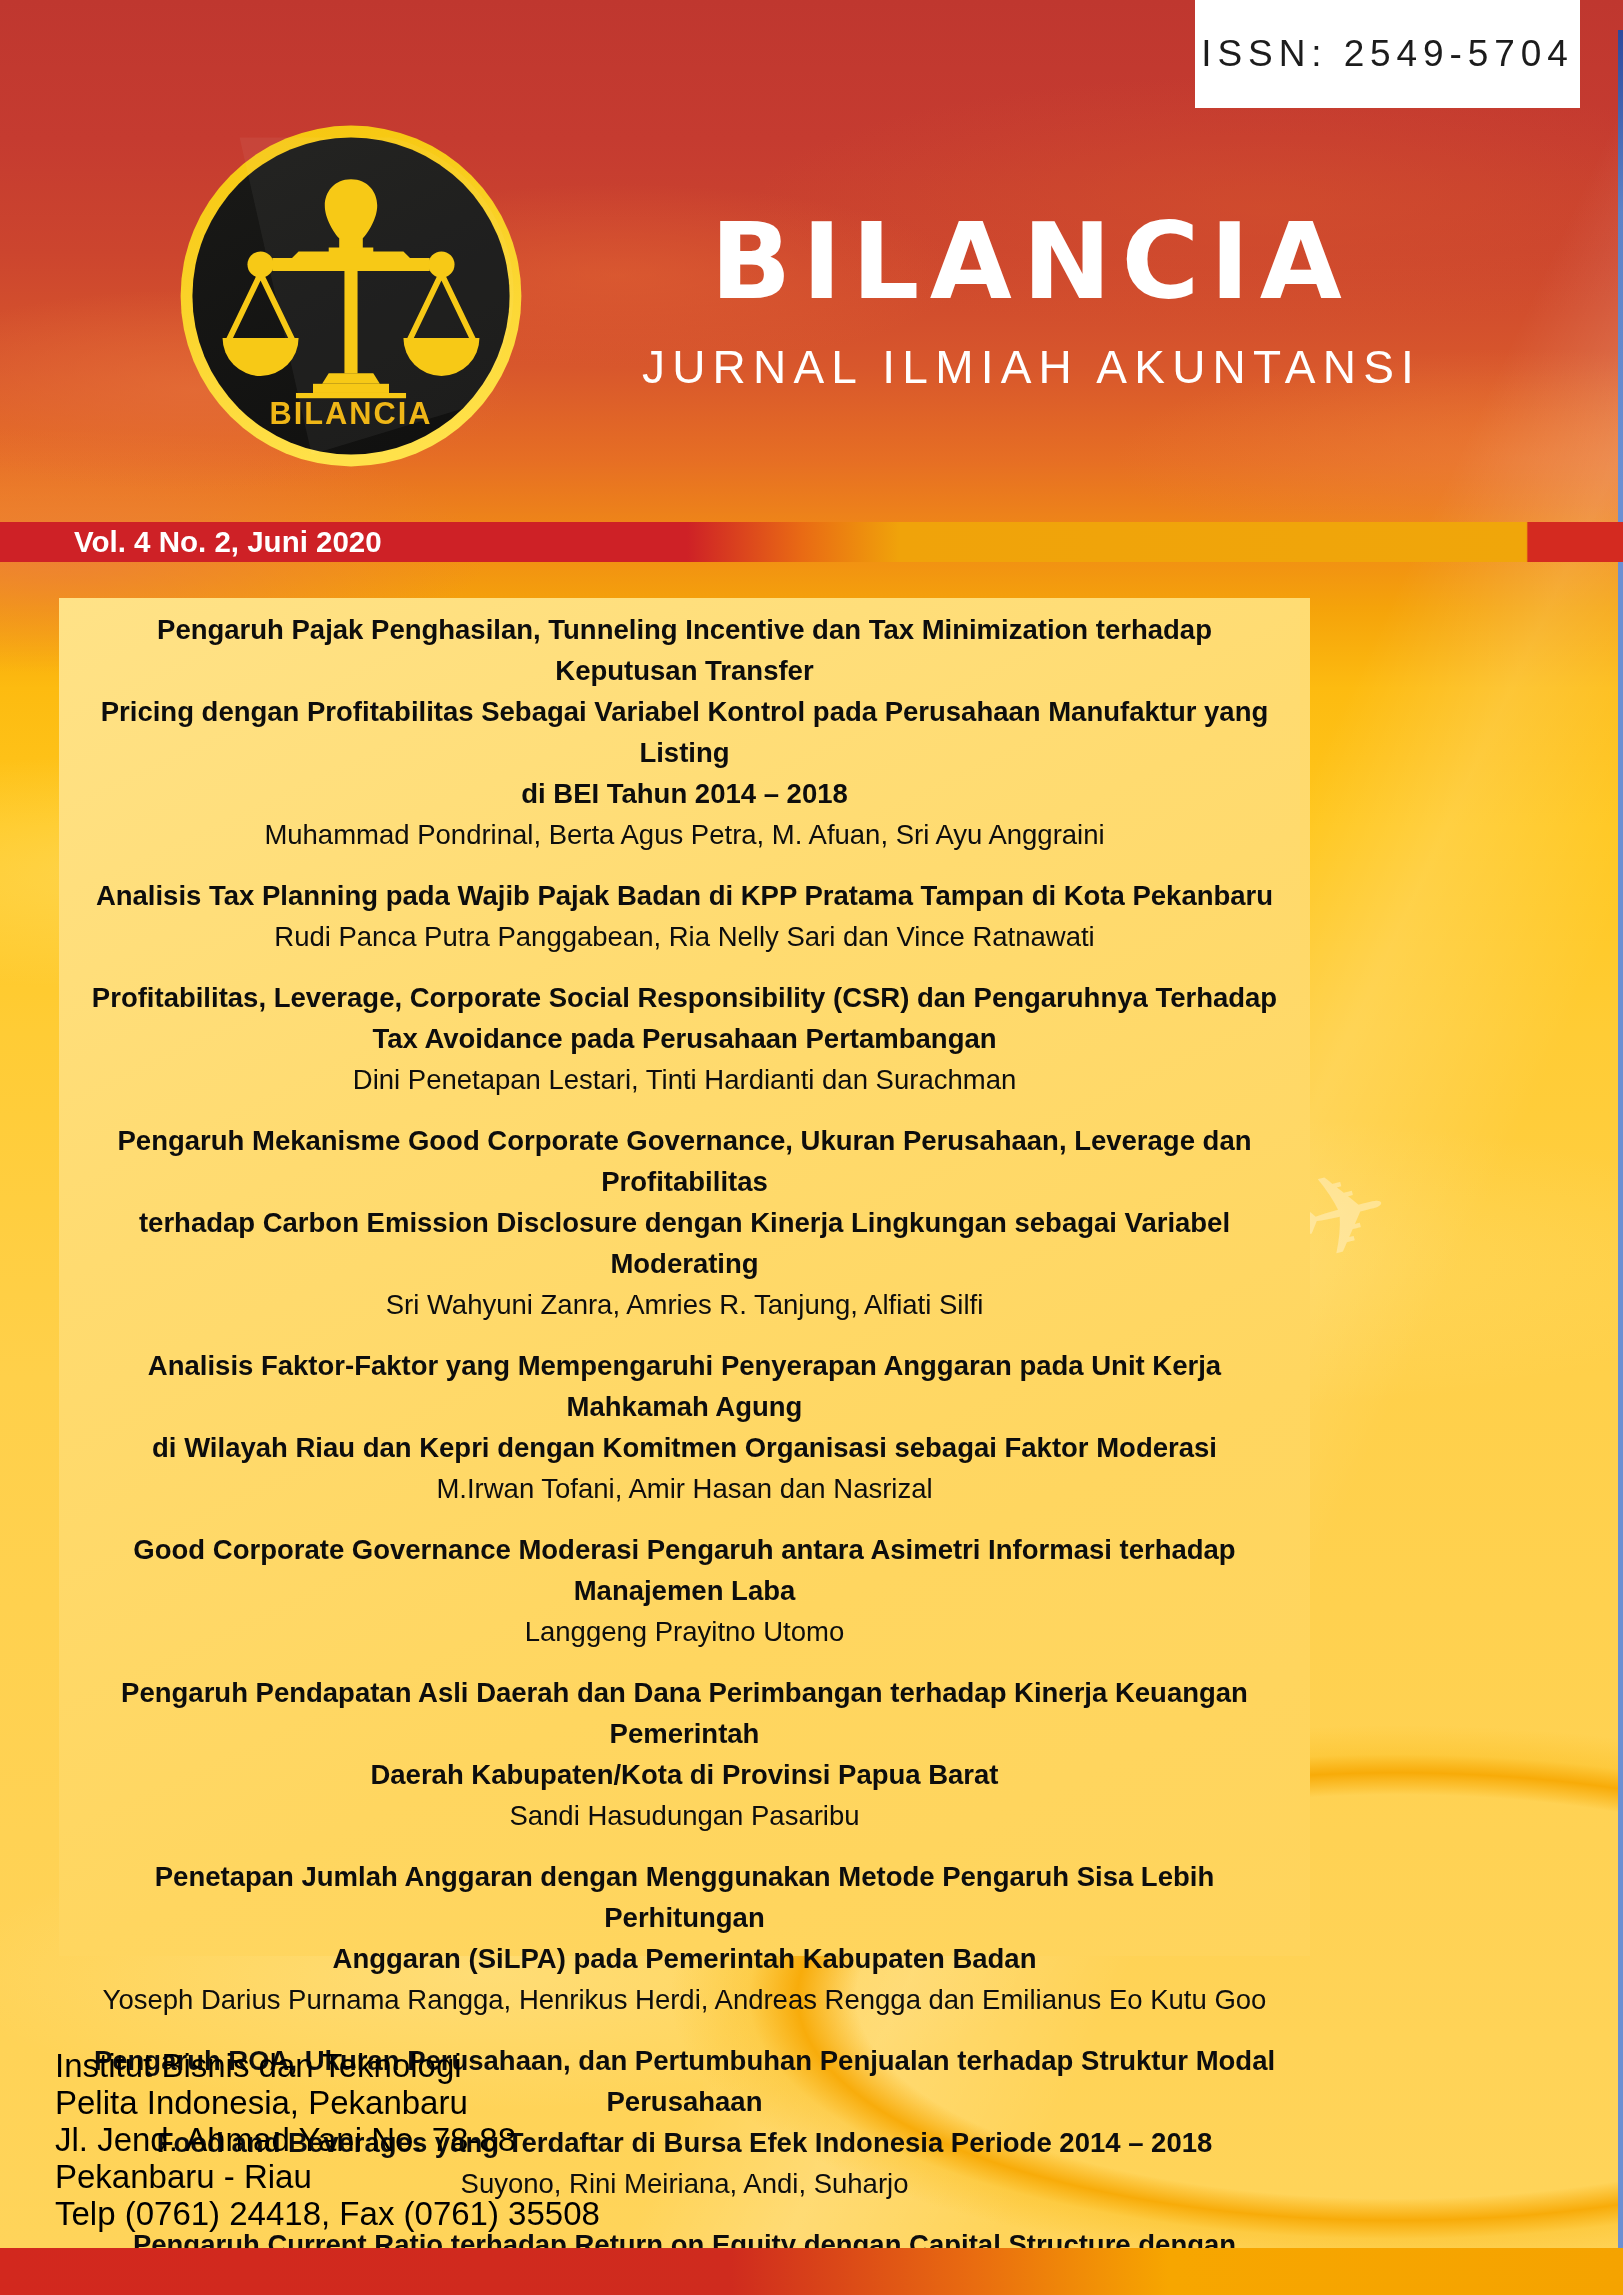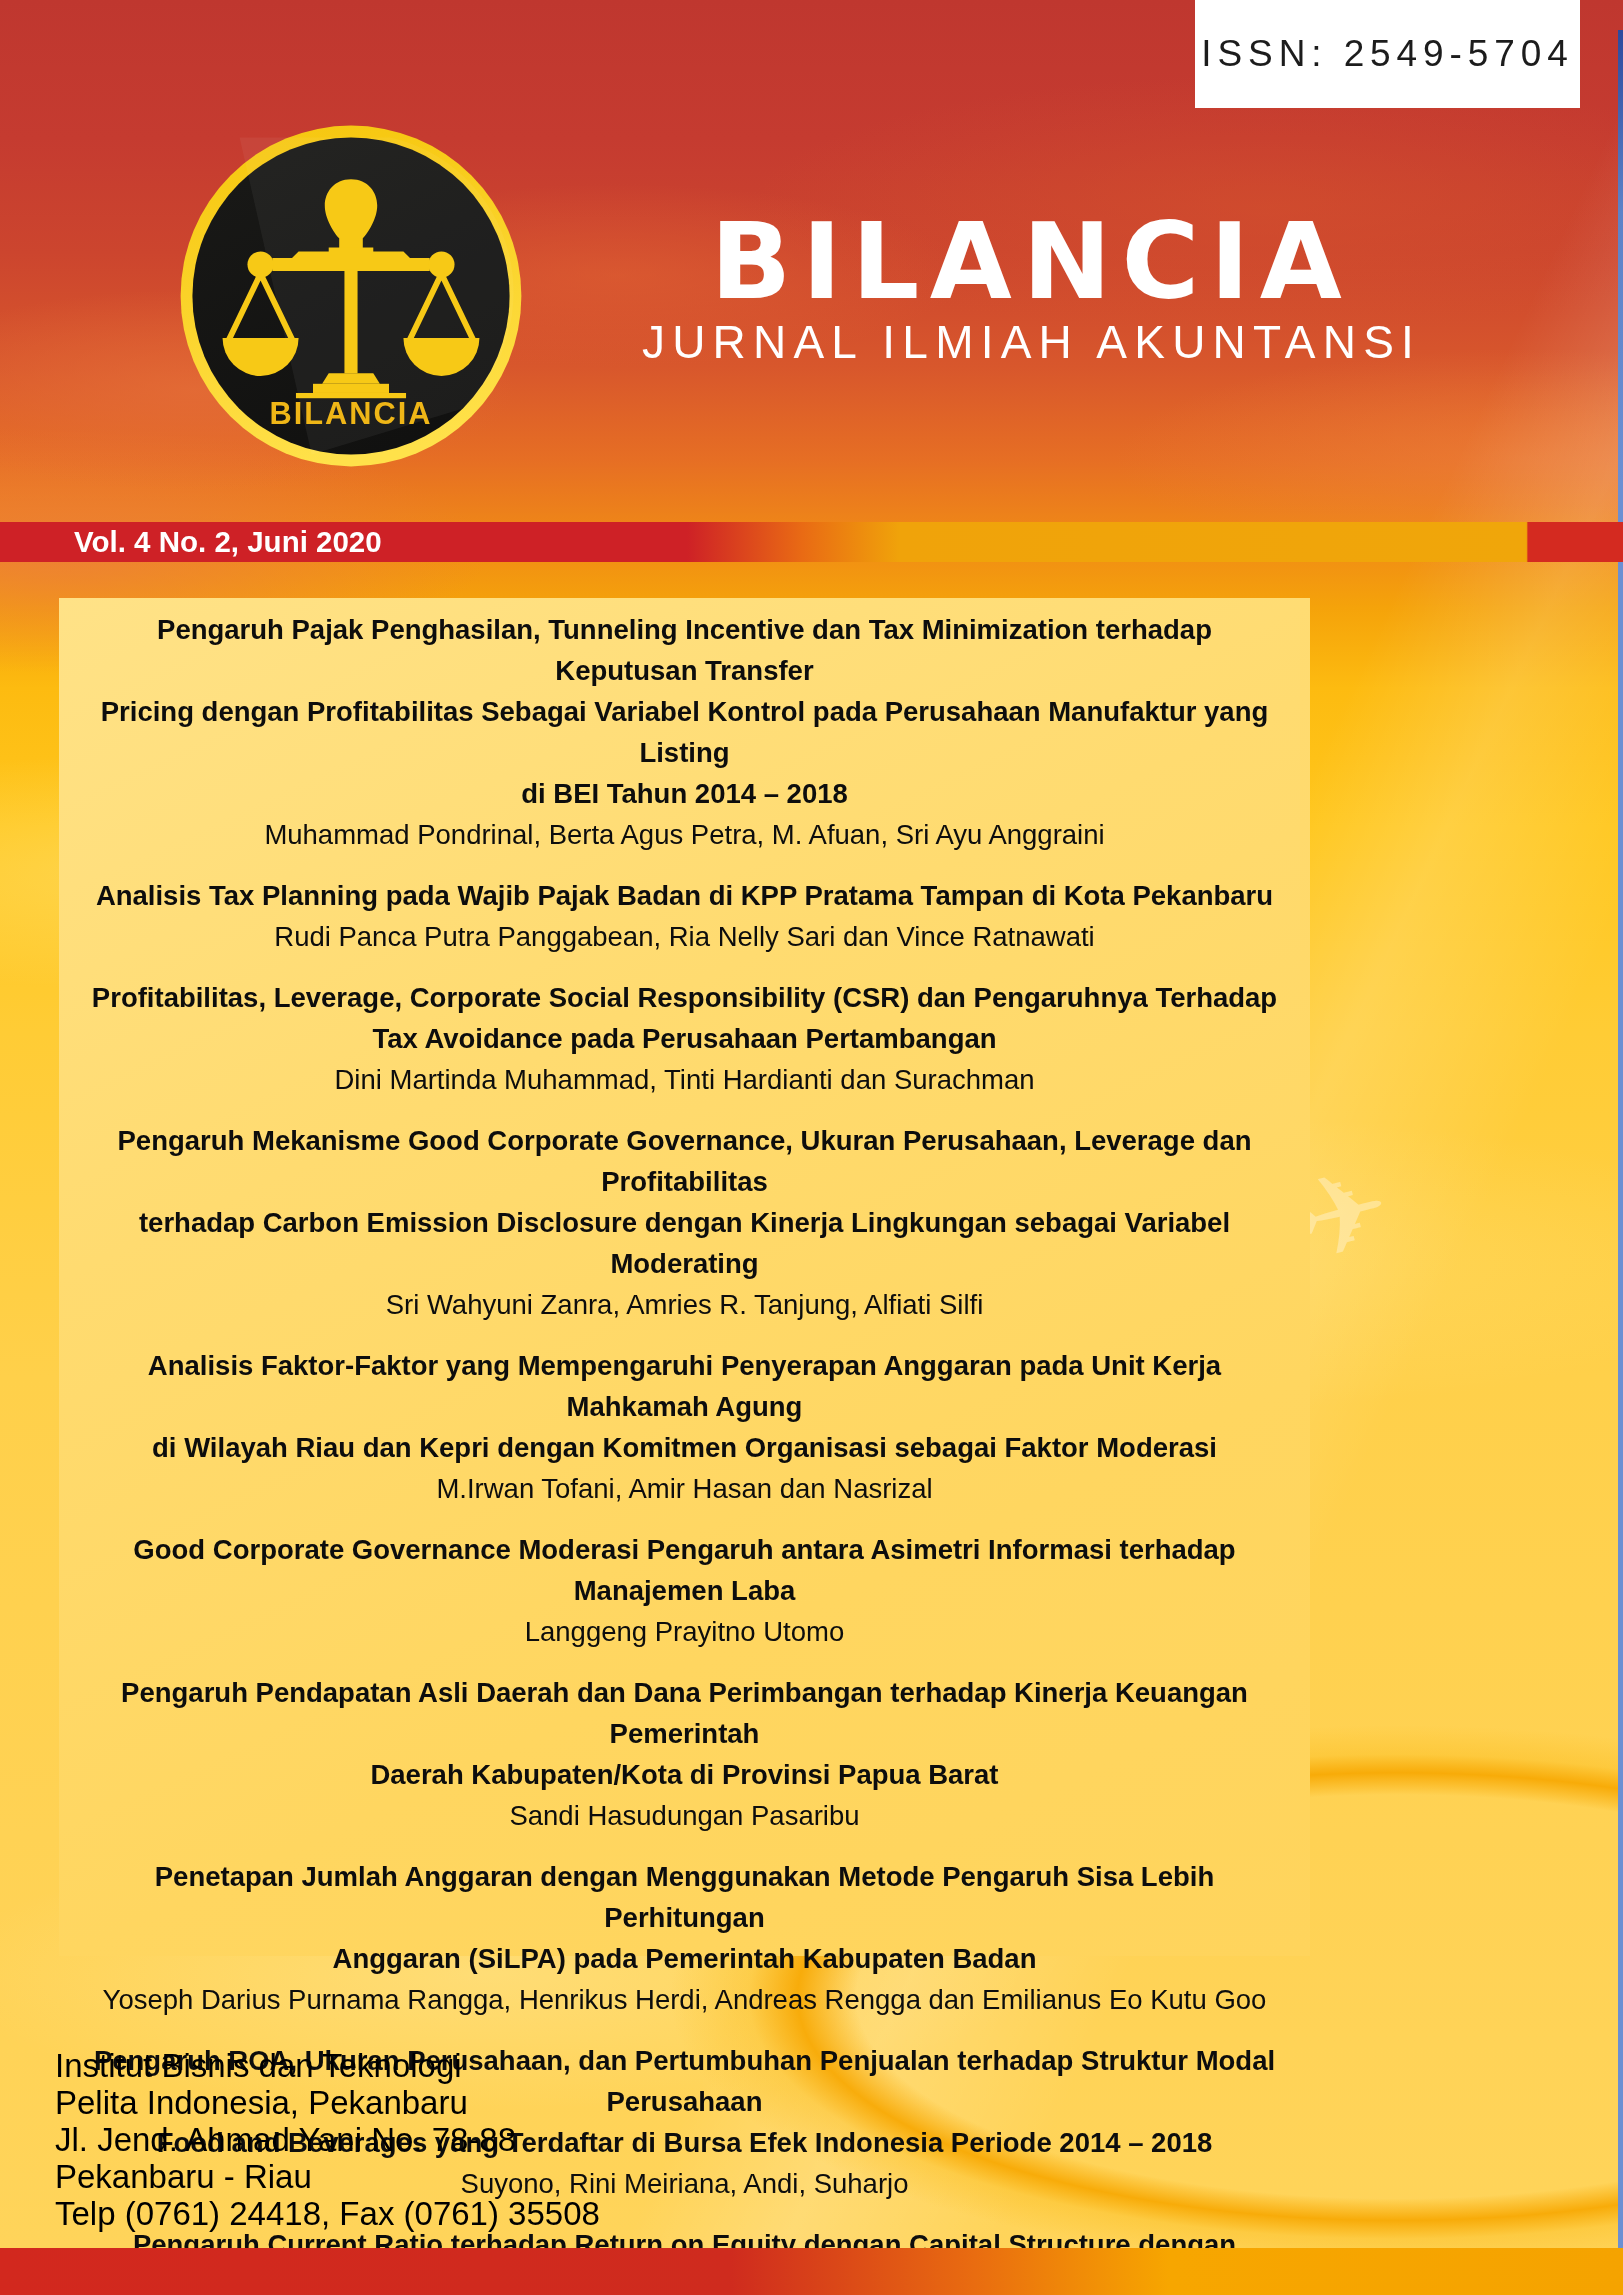--- a/index.html
+++ b/index.html
@@ -61,21 +61,21 @@
   
   .logo-wrap{position:absolute;left:178px;top:123px;width:346px;height:346px;}
 
   
   .masthead{position:absolute;left:439px;top:209px;width:1185px;text-align:center;color:#fff;}
   .masthead-title{
     font-family:"DejaVu Sans",sans-serif;font-weight:bold;
     font-size:106px;letter-spacing:10.5px;line-height:1;white-space:nowrap;
   }
   .masthead-subtitle{
-    font-family:"Liberation Sans",sans-serif;
+    margin-top:25px;font-family:"Liberation Sans",sans-serif;
     font-size:46px;letter-spacing:7.2px;white-space:nowrap;
   }
 
   
   .vol-bar{
     position:absolute;left:0;top:522px;width:1624px;height:40px;
     background:linear-gradient(90deg,
       #ce2126 0%, #ce2126 42%, #e96a14 49%, #f0a30a 55%,
       #f0a60a 93.3%, #d42a20 93.4%, #d42a20 100%);
     display:flex;align-items:center;padding-left:12px;
@@ -181,21 +181,21 @@
   </div>
 
   <div class="article">
     <div class="article-title">Analisis Tax Planning pada Wajib Pajak Badan di KPP Pratama Tampan di Kota Pekanbaru</div>
     <div class="article-authors">Rudi Panca Putra Panggabean, Ria Nelly Sari dan Vince Ratnawati</div>
   </div>
 
   <div class="article">
     <div class="article-title">Profitabilitas, Leverage, Corporate Social Responsibility (CSR) dan Pengaruhnya Terhadap
 Tax Avoidance pada Perusahaan Pertambangan</div>
-    <div class="article-authors">Dini Martinda Muhammad, Tinti Hardianti dan Surachman</div>
+    <div class="article-authors">Dini Penetapan Lestari, Tinti Hardianti dan Surachman</div>
   </div>
 
   <div class="article">
     <div class="article-title">Pengaruh Mekanisme Good Corporate Governance, Ukuran Perusahaan, Leverage dan Profitabilitas
 terhadap Carbon Emission Disclosure  dengan Kinerja Lingkungan sebagai Variabel Moderating</div>
     <div class="article-authors">Sri Wahyuni Zanra, Amries R. Tanjung, Alfiati Silfi</div>
   </div>
 
   <div class="article">
     <div class="article-title">Analisis Faktor-Faktor yang Mempengaruhi Penyerapan Anggaran pada Unit Kerja Mahkamah Agung

